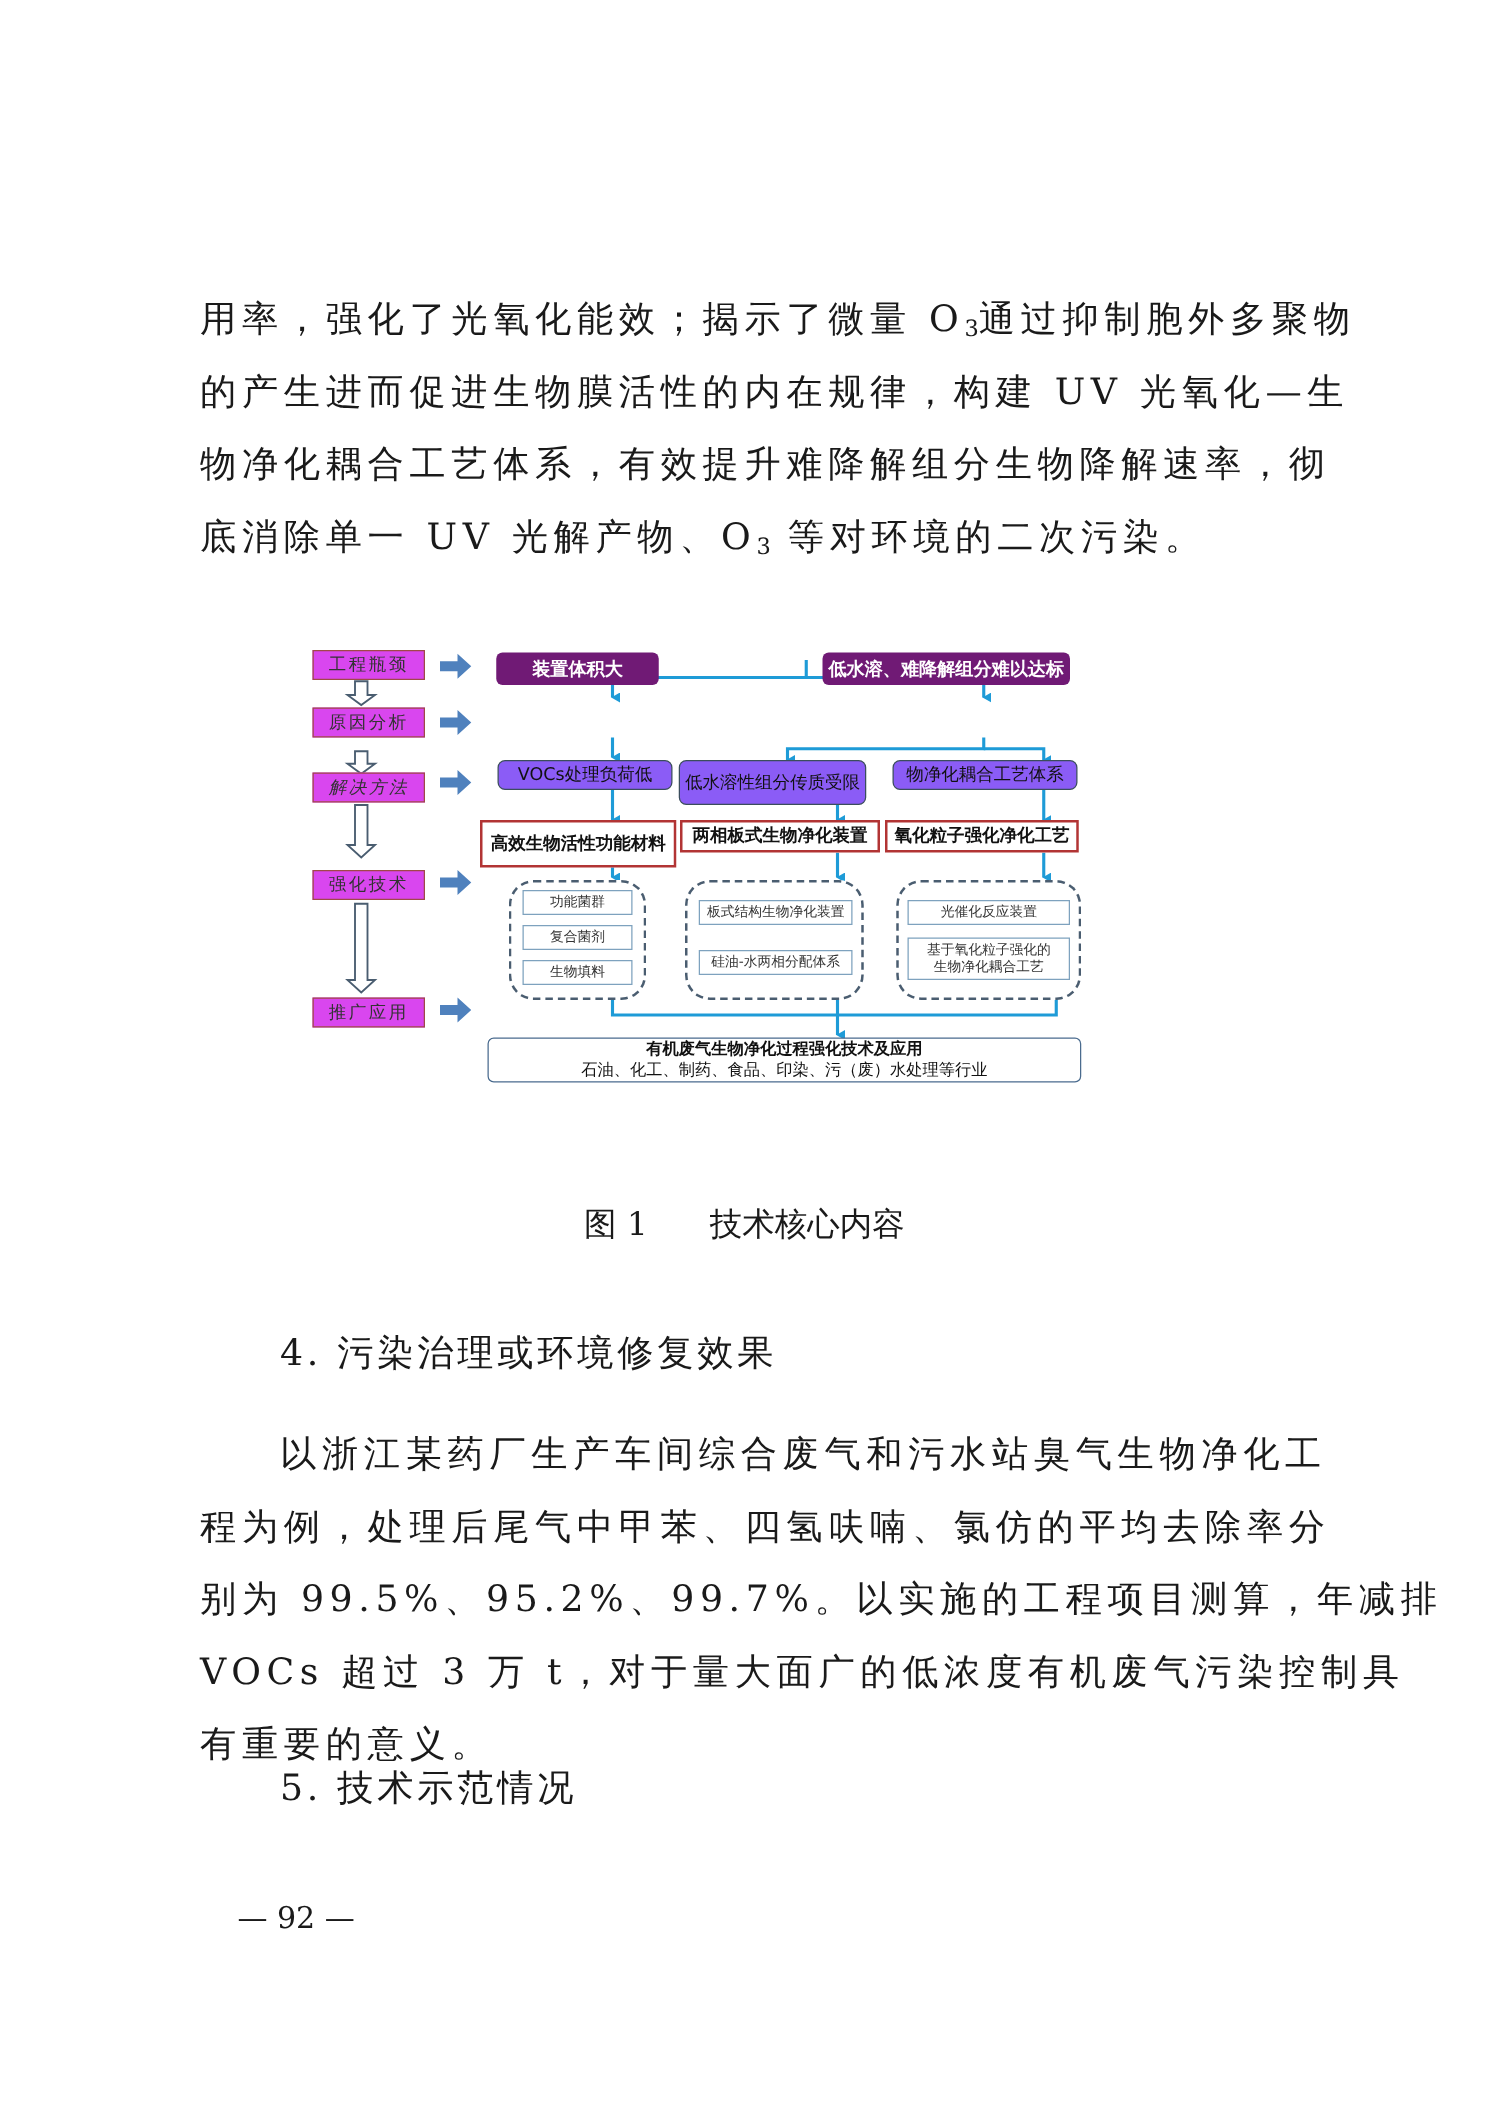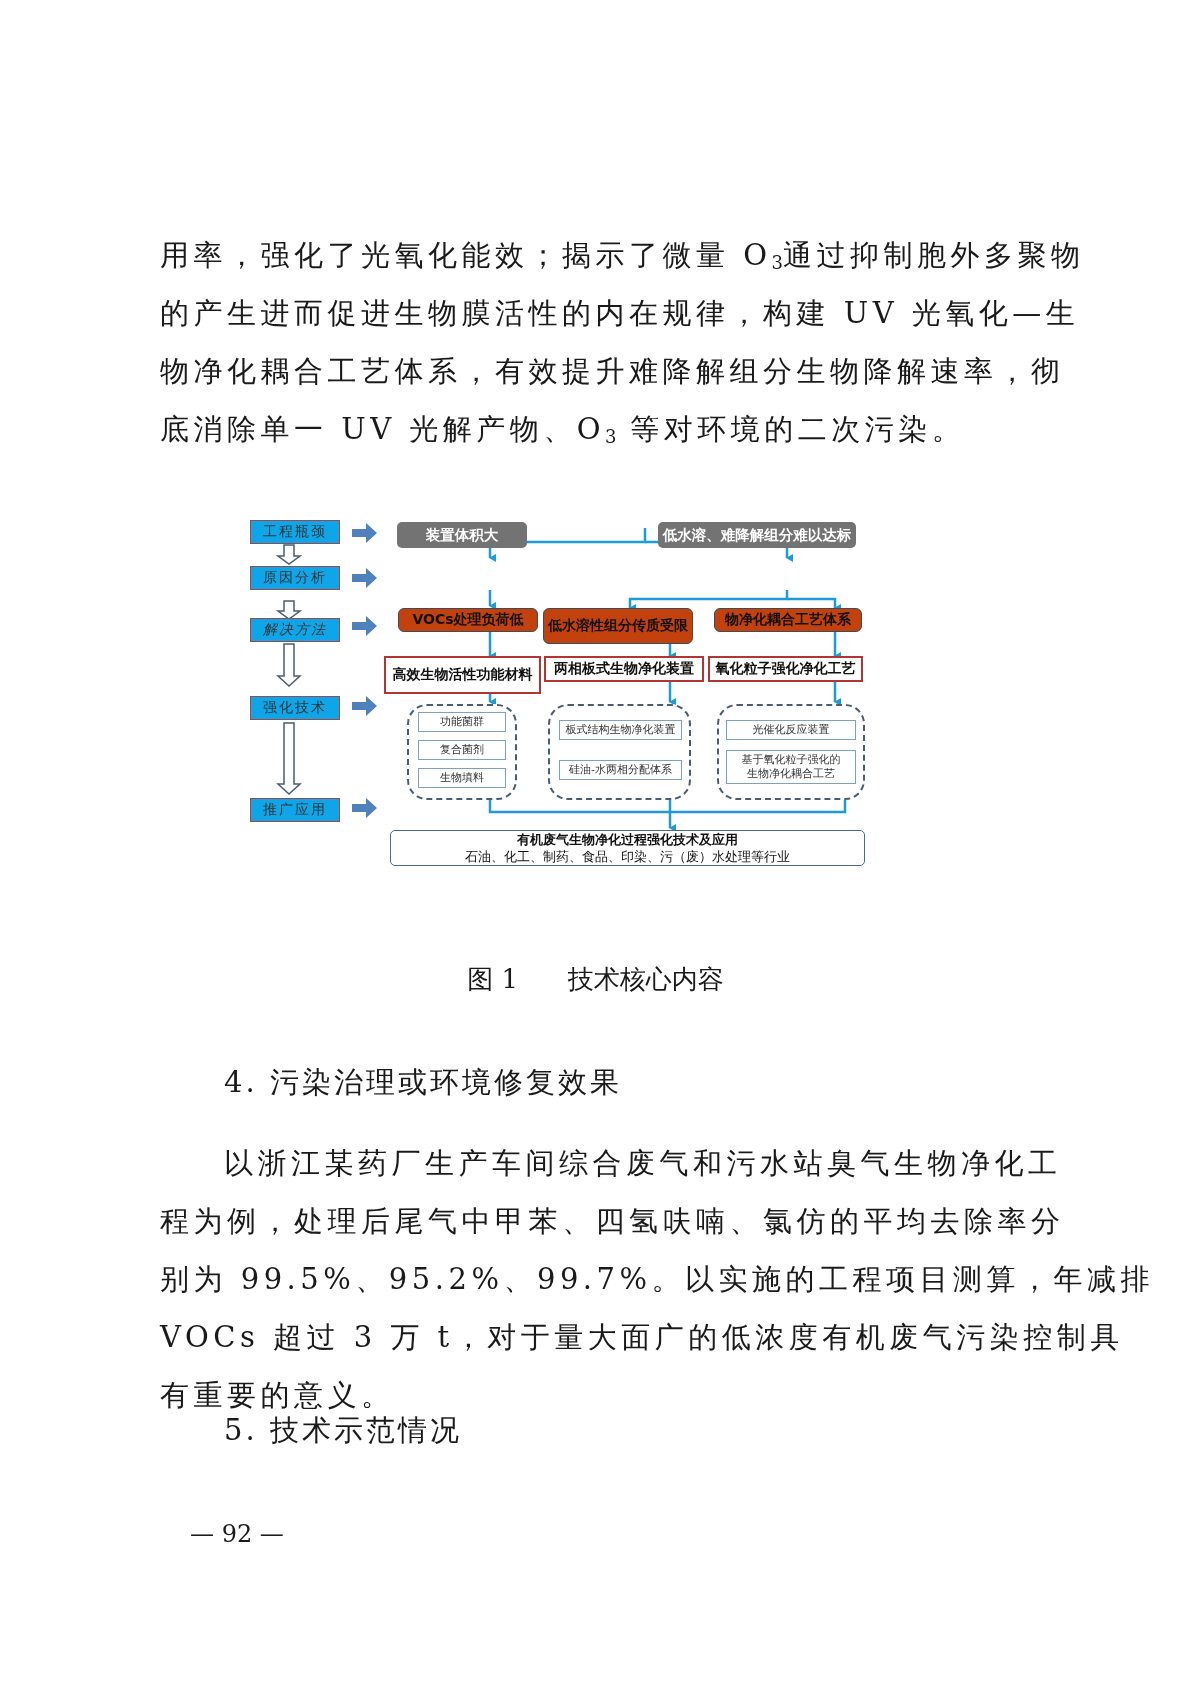--- a/index.html
+++ b/index.html
@@ -10,24 +10,24 @@
   .heading { position:absolute; left:224px; font-size:29px; letter-spacing:3px; white-space:nowrap; line-height:40px; }
   .caption { position:absolute; top:962px; left:0; width:1191px; text-align:center; font-size:26px; font-family:"DejaVu Sans", sans-serif; white-space:pre; }
   .caption .num { font-family:"DejaVu Serif", serif; }
   .footer { position:absolute; top:1520px; left:190px; font-size:24px; white-space:pre; }
 
   
   #diagram { position:absolute; left:250px; top:498px; width:690px; height:392px; }
   .box { position:absolute; box-sizing:border-box; display:flex; align-items:center; justify-content:center; text-align:center;
          font-family:"DejaVu Sans", sans-serif; white-space:nowrap; }
   .top-box { border:1.5px solid #b6c5d4; font-size:14px; color:#222; background:#fff; }
-  .stage { border:1.5px solid #a04848; font-size:14px; color:#333; background:#0ea5e9; letter-spacing:2px;
+  .stage { border:1.5px solid #a04848; font-size:14px; color:#333; background:#d946ef; letter-spacing:2px;
            font-family:"DejaVu Serif", serif; }
-  .dark { background:#737373; color:#fff; border-radius:5px; font-size:14.5px; font-weight:bold; }
-  .cause { border:1.5px solid #3b4d5c; border-radius:6px; font-size:14px; color:#111; background:#c2410c; font-weight:bold; }
+  .dark { background:#701a75; color:#fff; border-radius:5px; font-size:14.5px; font-weight:bold; }
+  .cause { border:1.5px solid #3b4d5c; border-radius:6px; font-size:14px; color:#111; background:#8b5cf6; font-weight:normal; }
   .method { border:2.5px solid #b23434; font-size:14px; color:#111; background:#fff; font-weight:bold; }
   .group { border:2px dashed #4a5d70; border-radius:20px; background:#fff; }
   .item { border:1.5px solid #7ea2be; font-size:11px; color:#333; background:#fff; line-height:14px; }
   .final { border:1.5px solid #4a6b8e; border-radius:5px; font-size:13px; color:#111; background:#fff; flex-direction:column; line-height:17px; }
   .final .t1 { font-weight:bold; }
   svg.lines { position:absolute; left:0; top:0; }
 </style>
 </head>
 <body>
 

